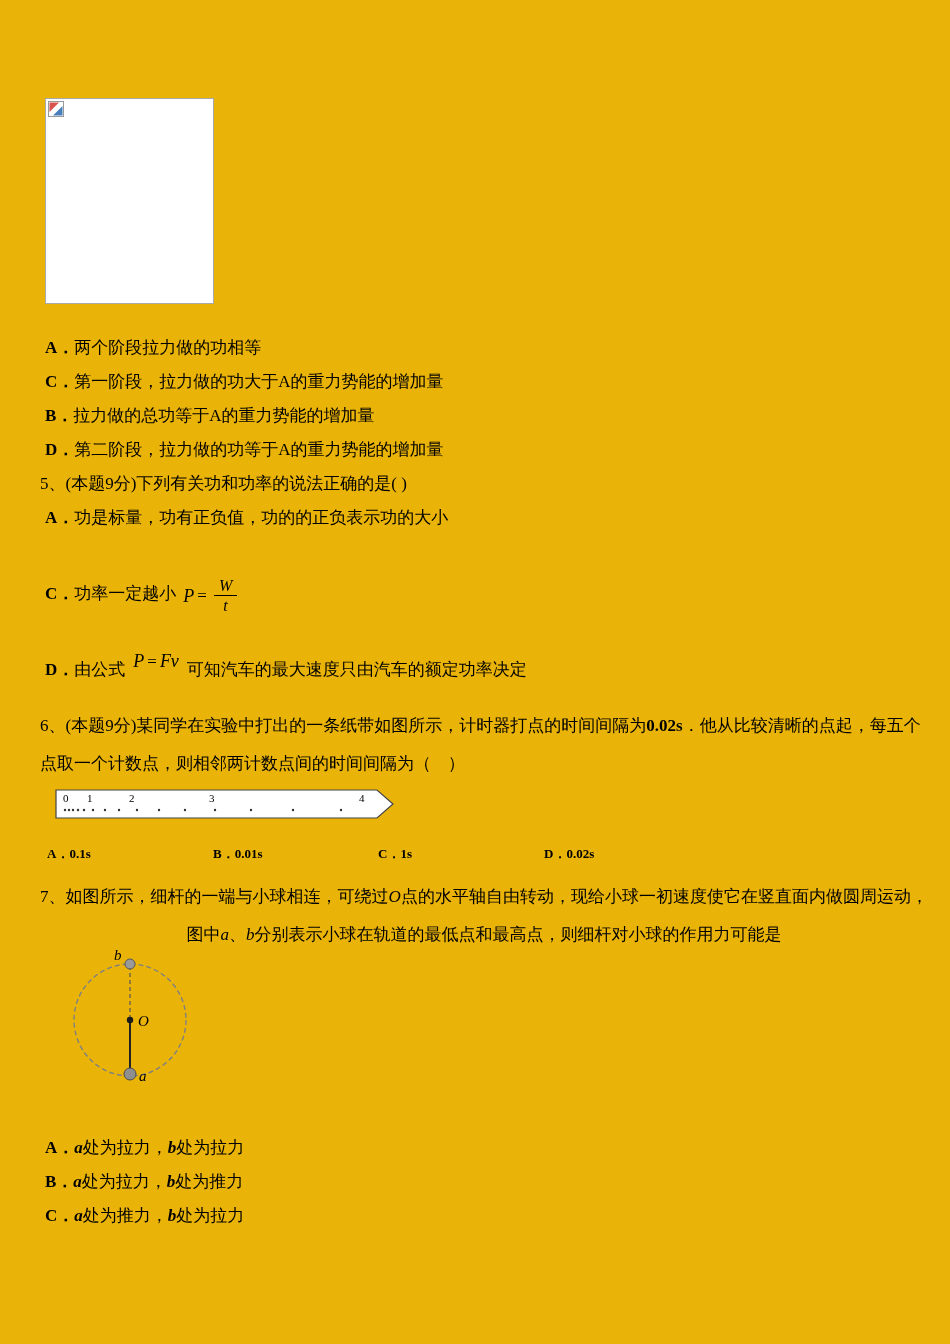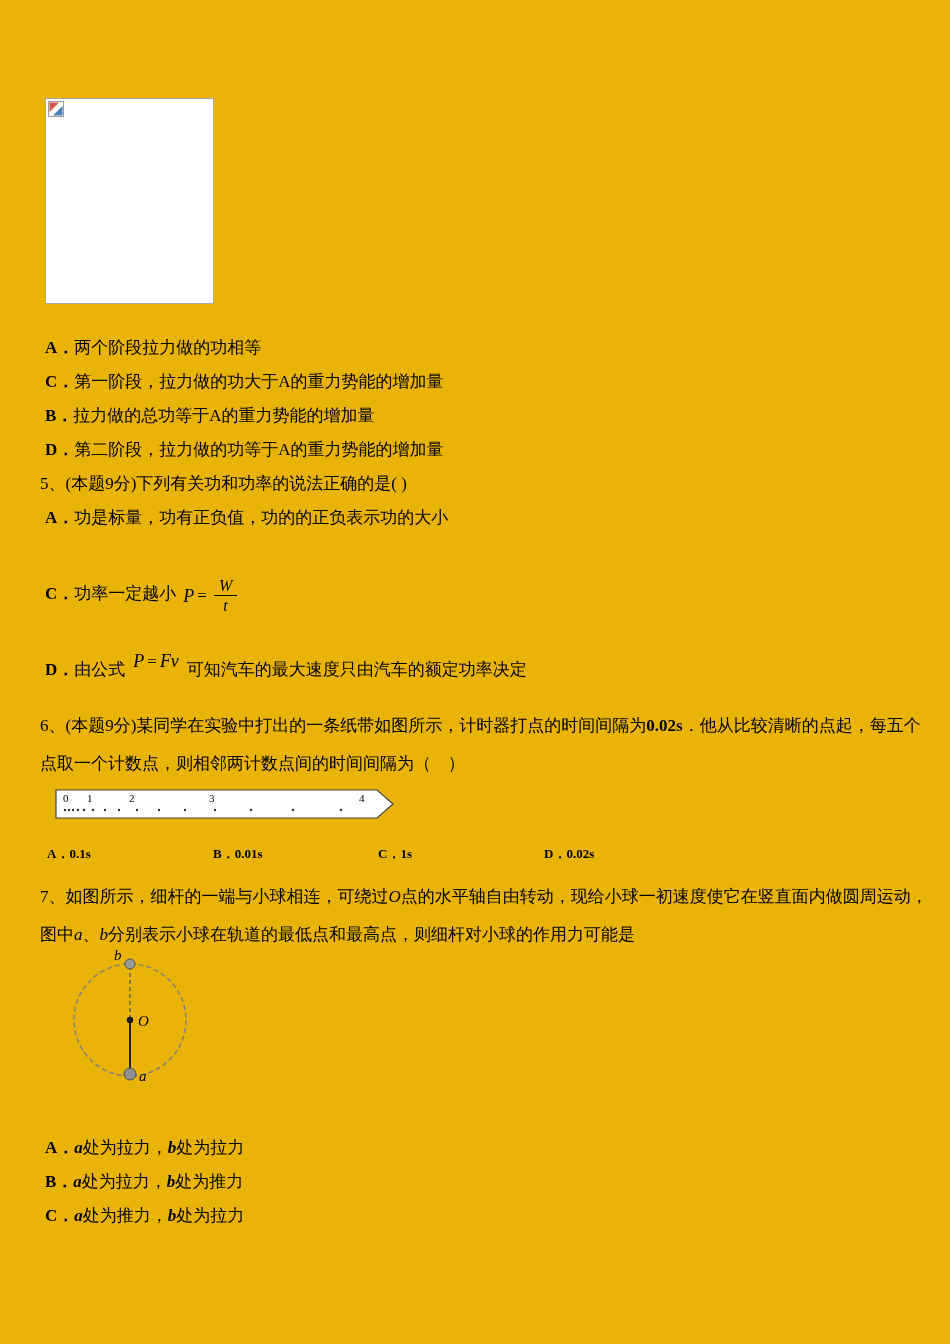--- a/index.html
+++ b/index.html
@@ -89,21 +89,21 @@
     </svg>
   </div>
 
   <div class="abs" style="left:45px; top:845px; width:870px; height:34px;">
     <span class="q6opt" style="left:2px;"><span>A．</span><span>0.1s</span></span>
     <span class="q6opt" style="left:168px;"><span>B．</span><span>0.01s</span></span>
     <span class="q6opt" style="left:333px;"><span>C．</span><span>1s</span></span>
     <span class="q6opt" style="left:471px;margin-left:28px;"><span>D．</span><span>0.02s</span></span>
   </div>
 
-  <div class="abs stem" style="left:40px; top:878px; width:888px;"><span>7、如图所示，细杆的一端与小球相连，可绕过</span><span class="ivar">O</span><span>点的水平轴自由转动，现给小球一初速度使它在竖直面内做圆周运动，图中</span><span class="ivar">a</span><span>、</span><span class="ivar">b</span><span>分别表示小球在轨道的最低点和最高点，则细杆对小球的作用力可能是</span></div>
+  <div class="abs stem" style="left:40px; top:878px; width:888px;text-align:center;"><span>7、如图所示，细杆的一端与小球相连，可绕过</span><span class="ivar">O</span><span>点的水平轴自由转动，现给小球一初速度使它在竖直面内做圆周运动，图中</span><span class="ivar">a</span><span>、</span><span class="ivar">b</span><span>分别表示小球在轨道的最低点和最高点，则细杆对小球的作用力可能是</span></div>
 
   <div class="abs" style="left:62px; top:948px;">
     <svg width="140" height="145" viewBox="0 0 140 145">
       <circle cx="68" cy="72" r="56" fill="none" stroke="#808080" stroke-width="1.4" stroke-dasharray="5,3"></circle>
       <line x1="68" y1="18" x2="68" y2="72" stroke="#555555" stroke-width="1.2" stroke-dasharray="4,3"></line>
       <line x1="68" y1="72" x2="68" y2="122" stroke="#222222" stroke-width="2"></line>
       <circle cx="68" cy="16" r="5" fill="#9a9a9a" stroke="#555555"></circle>
       <circle cx="68" cy="72" r="3.2" fill="#1a1a1a"></circle>
       <circle cx="68" cy="126" r="6" fill="#8f8f8f" stroke="#4a4a4a"></circle>
       <g font-family="Liberation Serif, serif" font-size="15" font-style="italic" fill="#000000">

